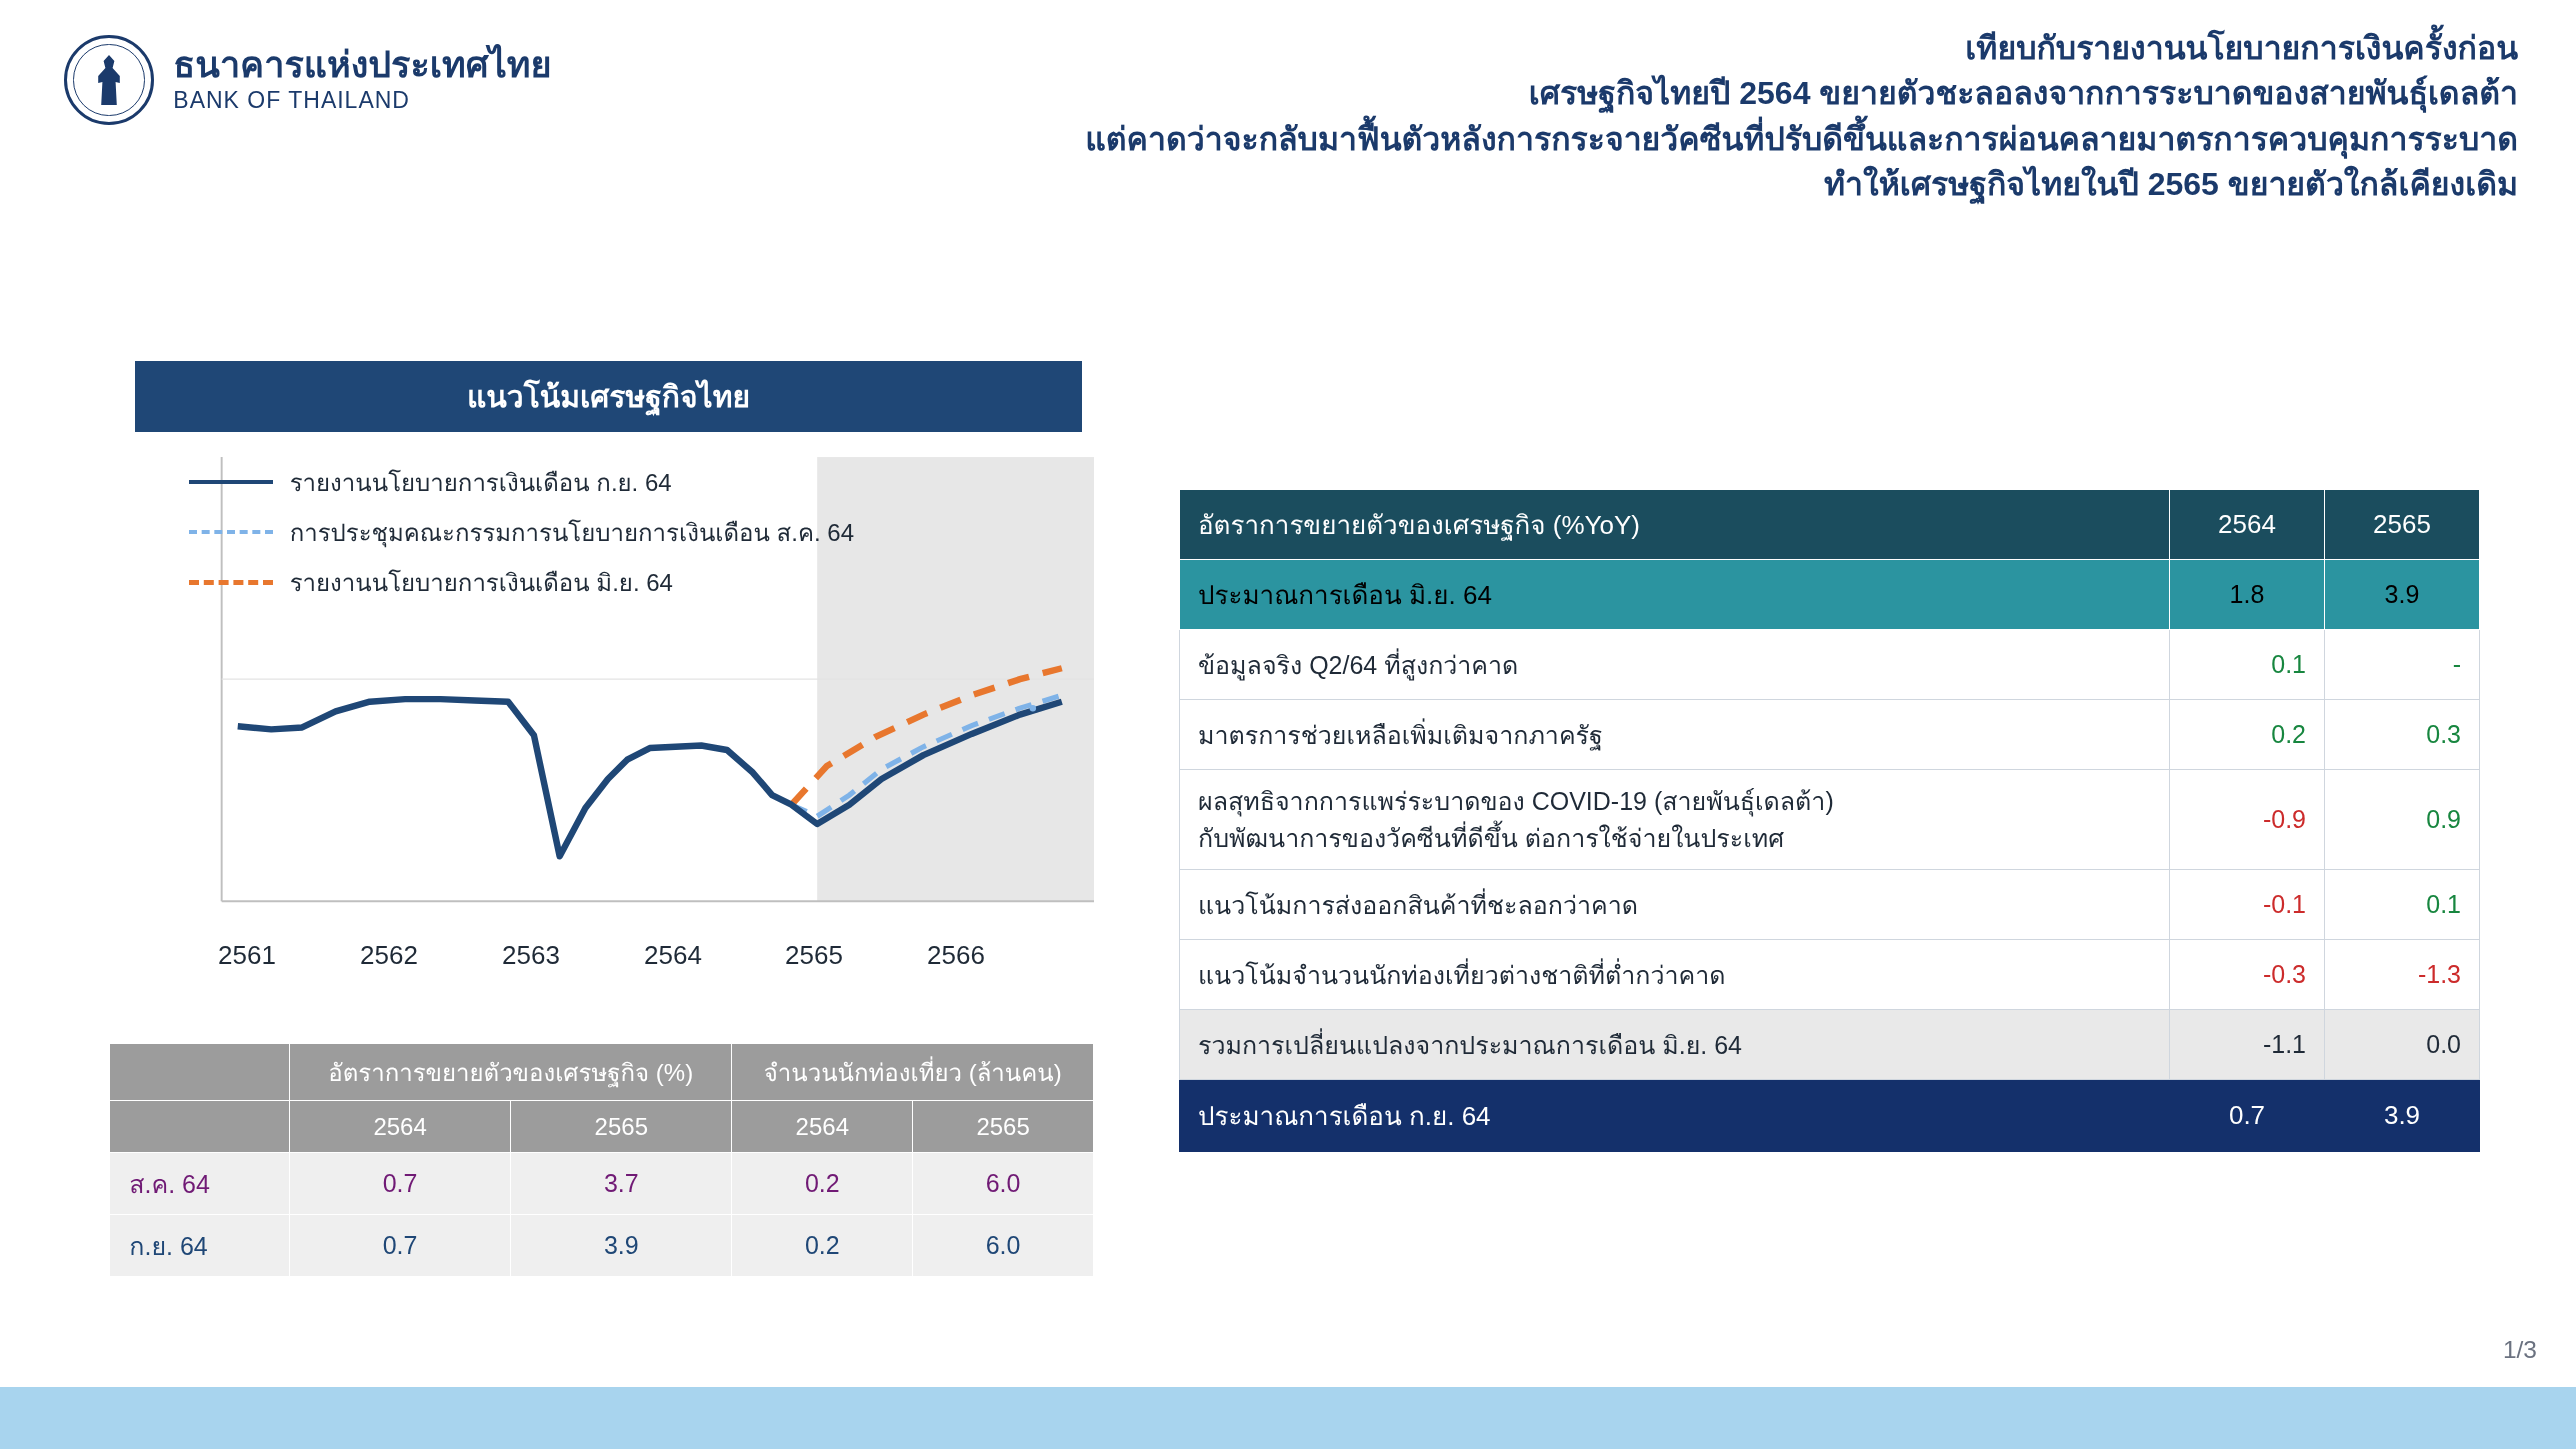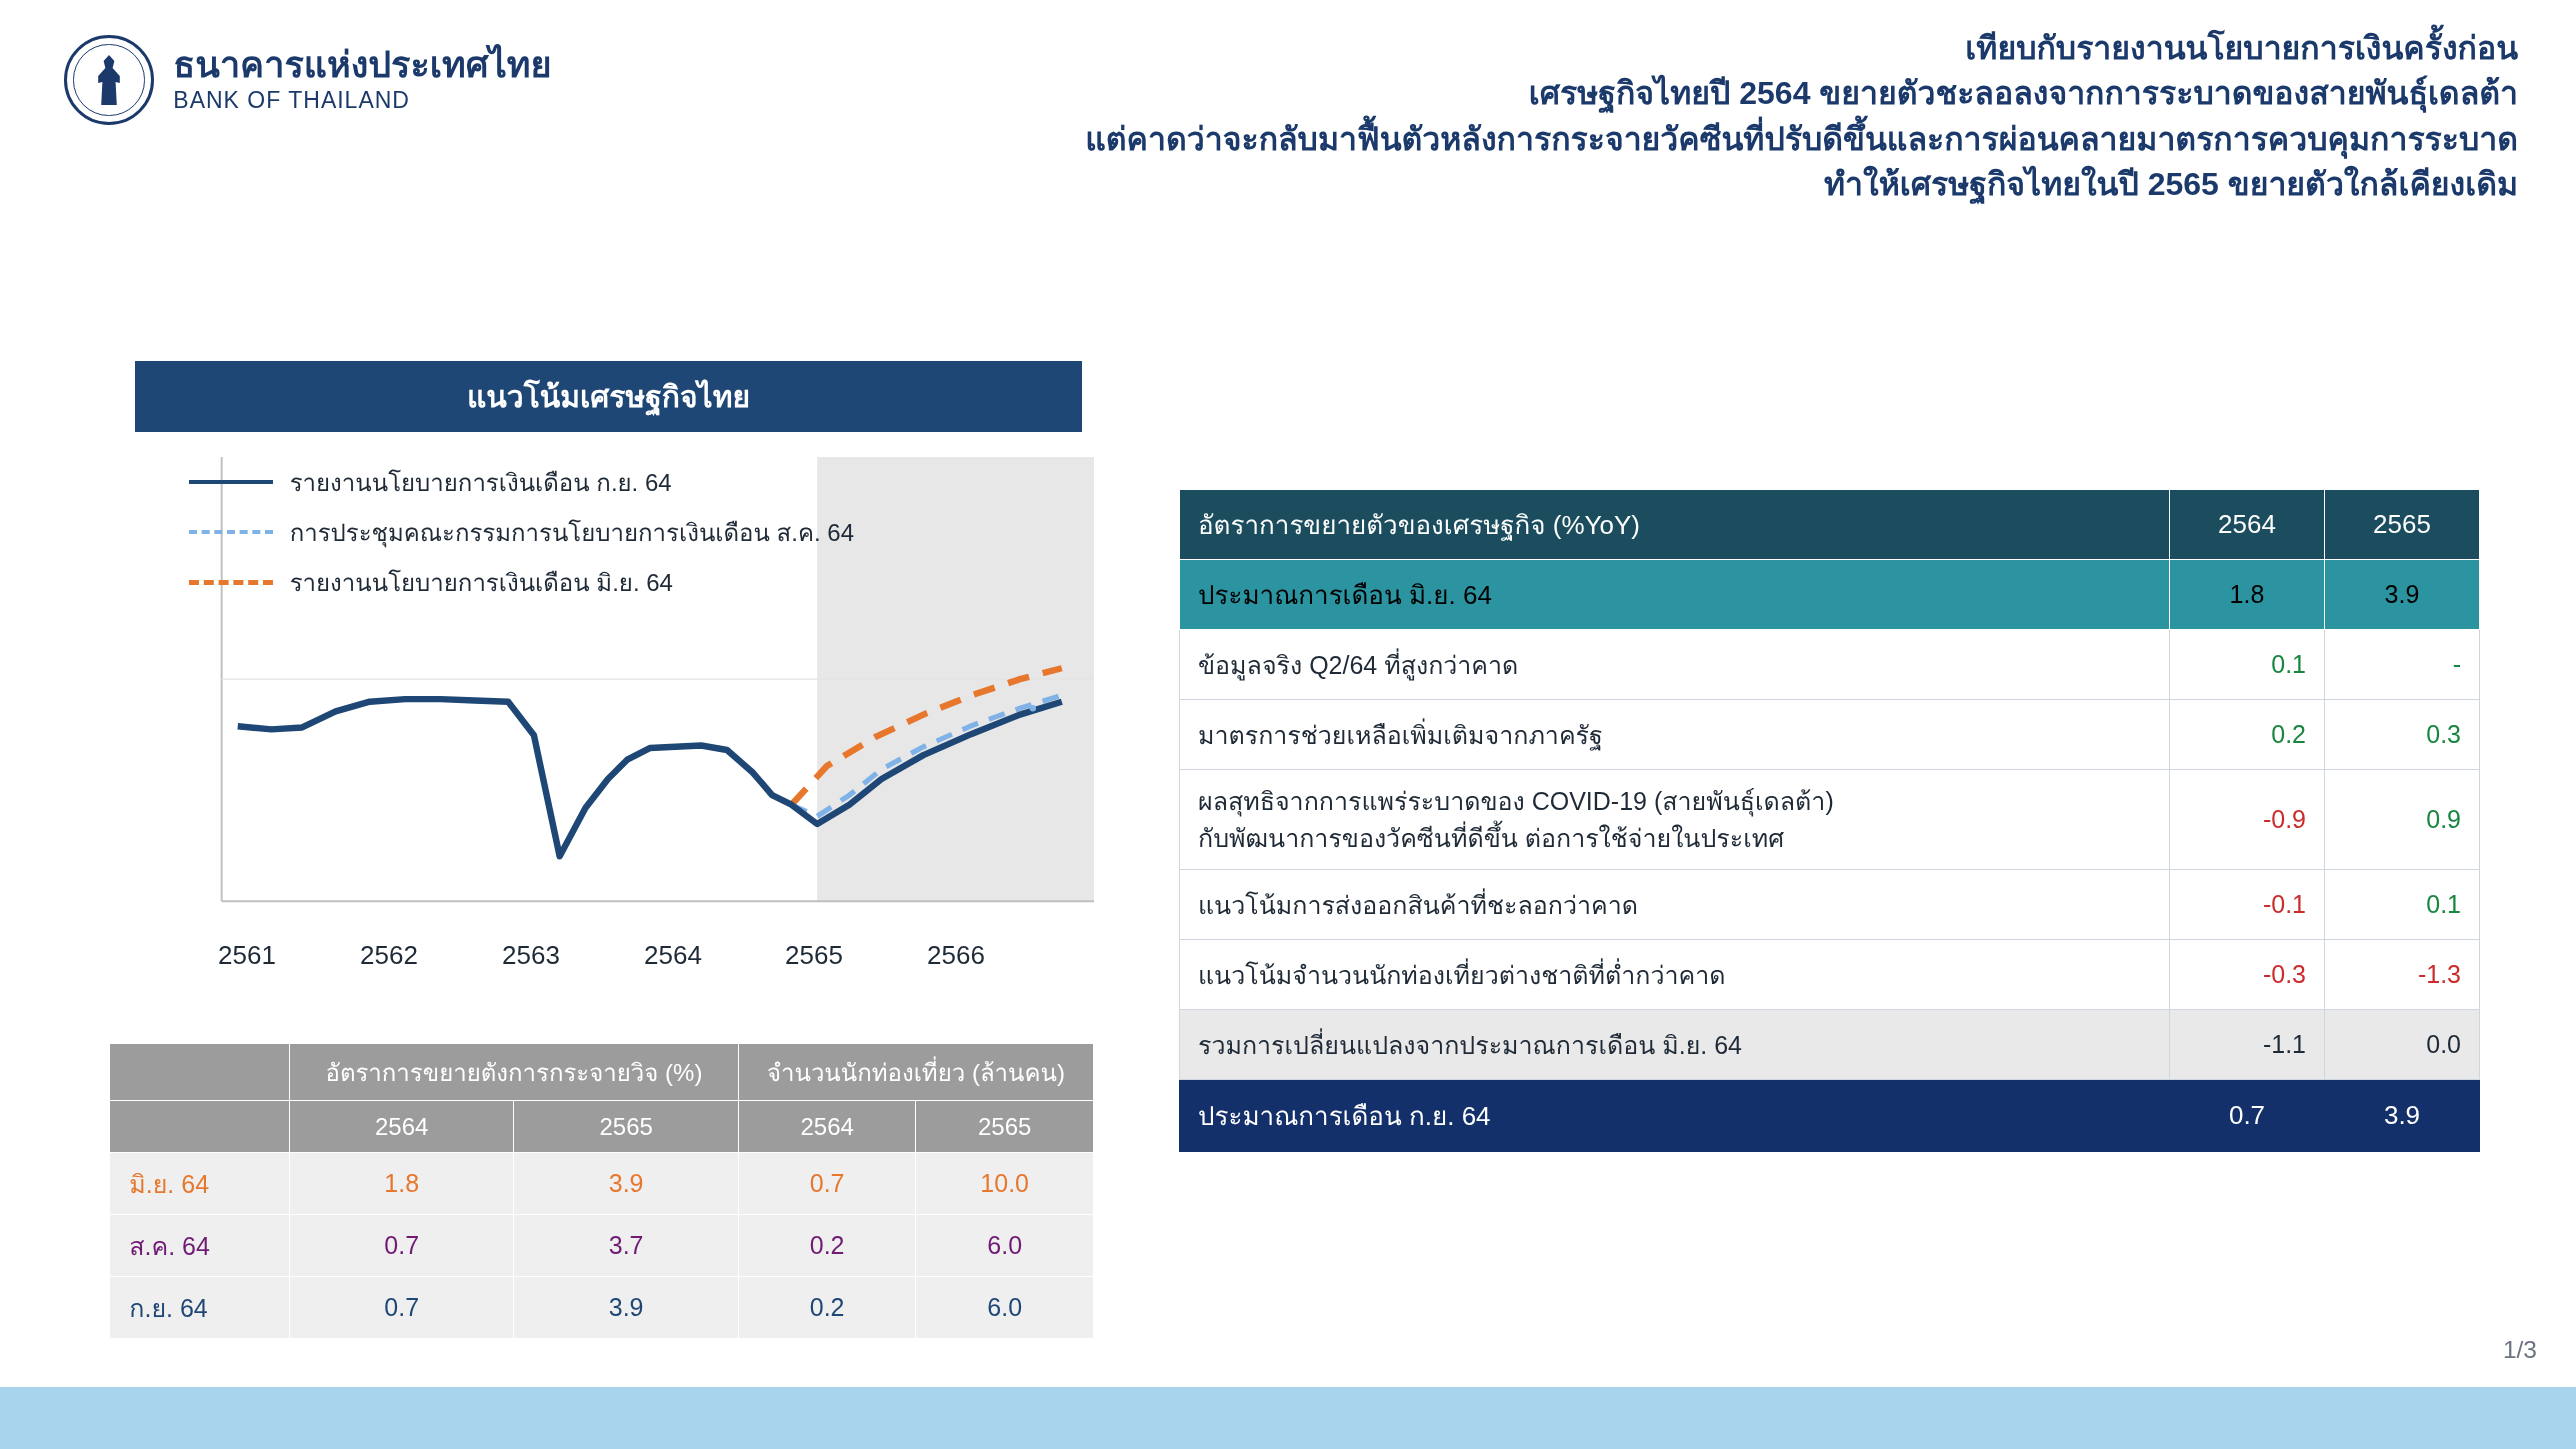--- a/index.html
+++ b/index.html
@@ -201,39 +201,32 @@
       <span style="left:564px;">2564</span>
       <span style="left:705px;">2565</span>
       <span style="left:847px;">2566</span>
     </div>
   </div>
 
   <table class="tbl-left">
     <thead>
       <tr class="hdr1">
         <th style="width:180px"></th>
-        <th colspan="2">อัตราการขยายตังการกระจายวิจ (%)</th>
+        <th colspan="2">อัตราการขยายตัวของเศรษฐกิจ (%)</th>
         <th colspan="2">จำนวนนักท่องเที่ยว (ล้านคน)</th>
       </tr>
       <tr class="hdr2">
         <th></th>
         <th>2564</th>
         <th>2565</th>
         <th>2564</th>
         <th>2565</th>
       </tr>
     </thead>
     <tbody>
-      <tr class="row-jun">
-        <td class="rowlab">มิ.ย. 64</td>
-        <td>1.8</td>
-        <td>3.9</td>
-        <td>0.7</td>
-        <td>10.0</td>
-      </tr>
       <tr class="row-aug">
         <td class="rowlab">ส.ค. 64</td>
         <td>0.7</td>
         <td>3.7</td>
         <td>0.2</td>
         <td>6.0</td>
       </tr>
       <tr class="row-sep">
         <td class="rowlab">ก.ย. 64</td>
         <td>0.7</td>

